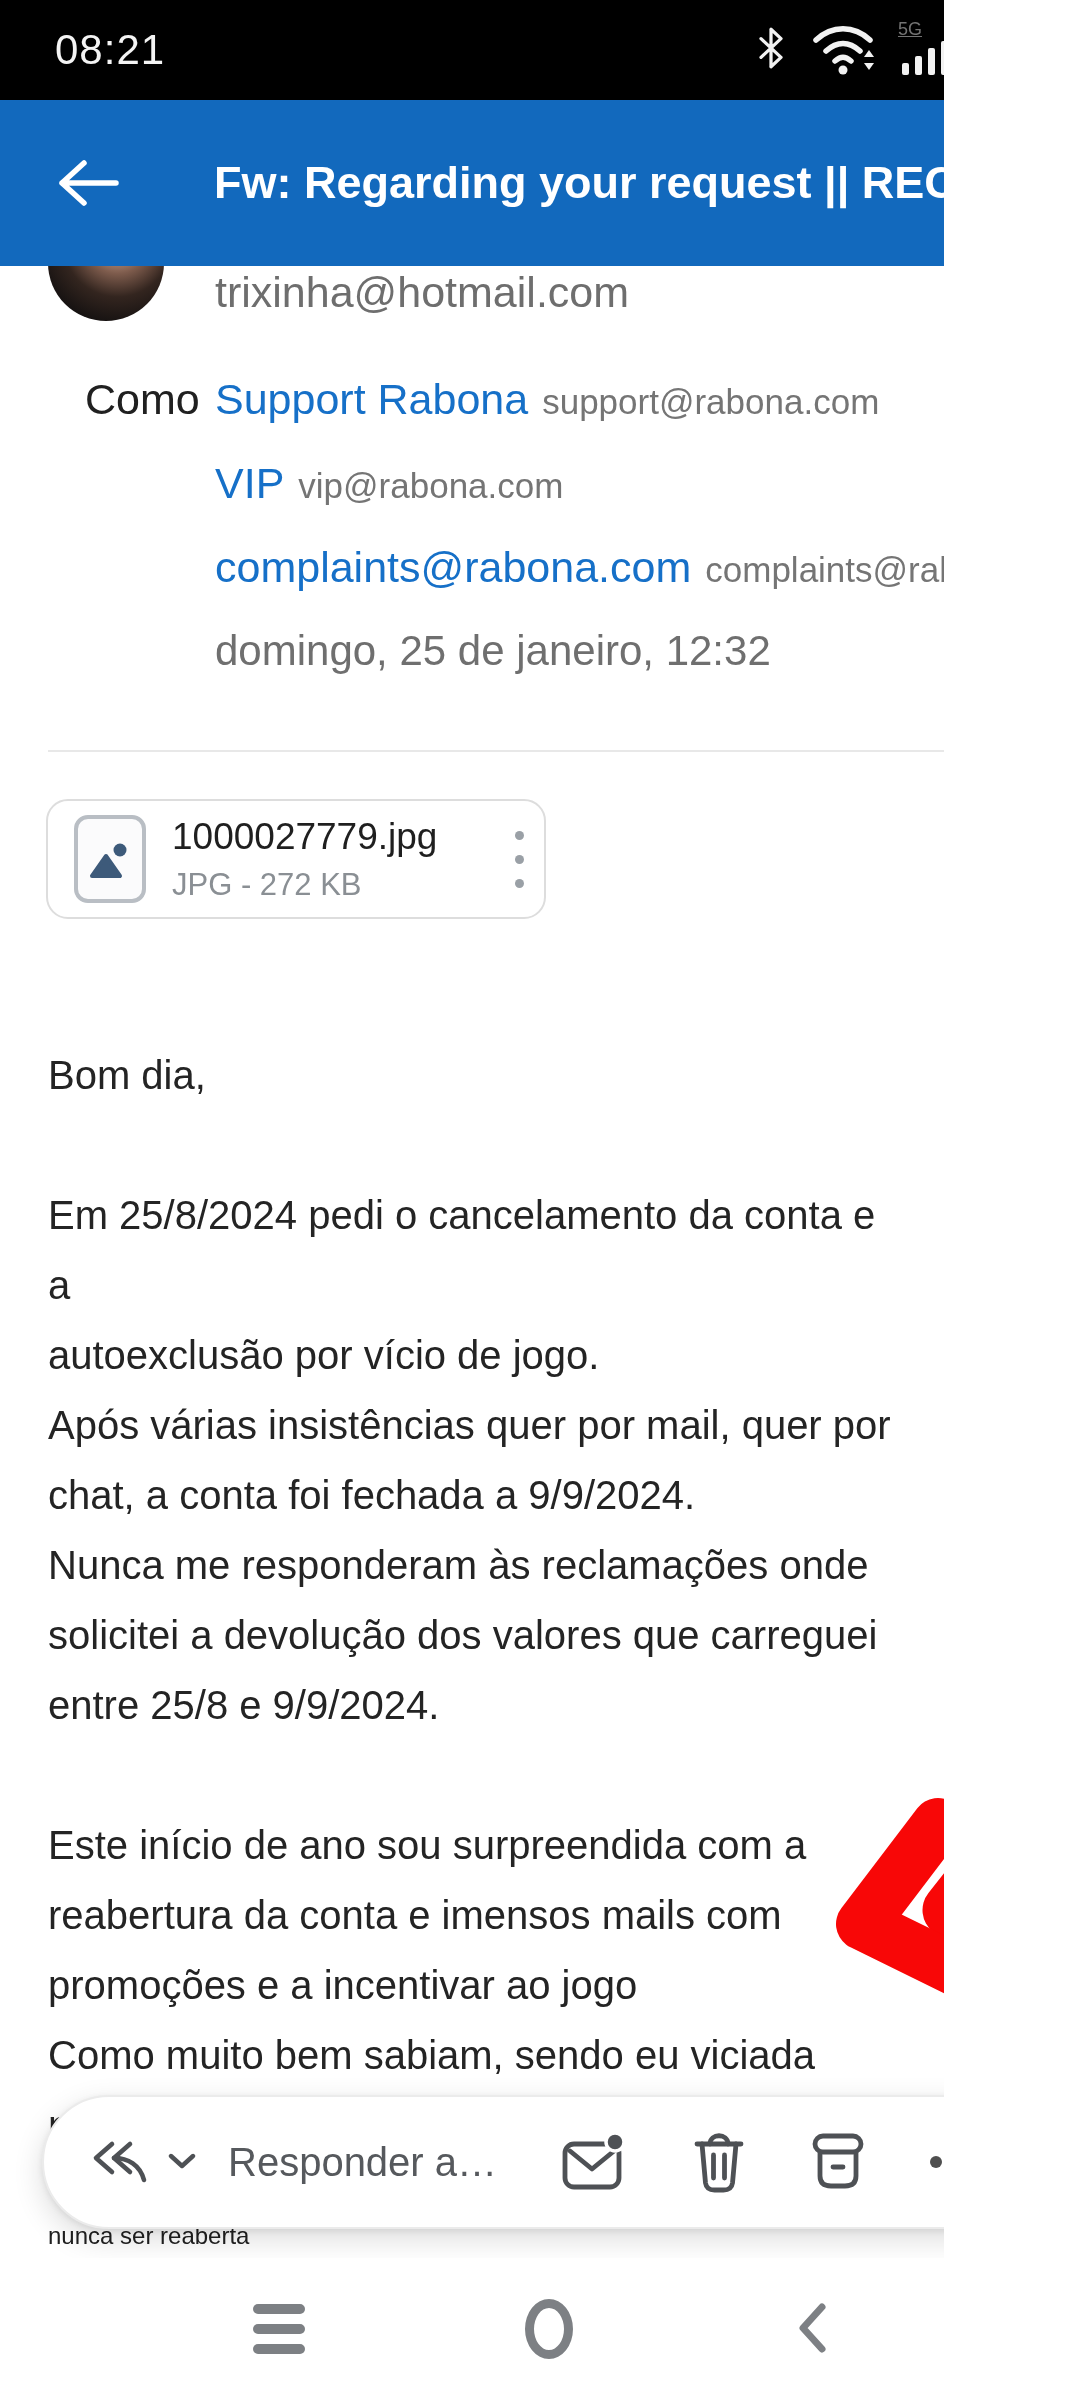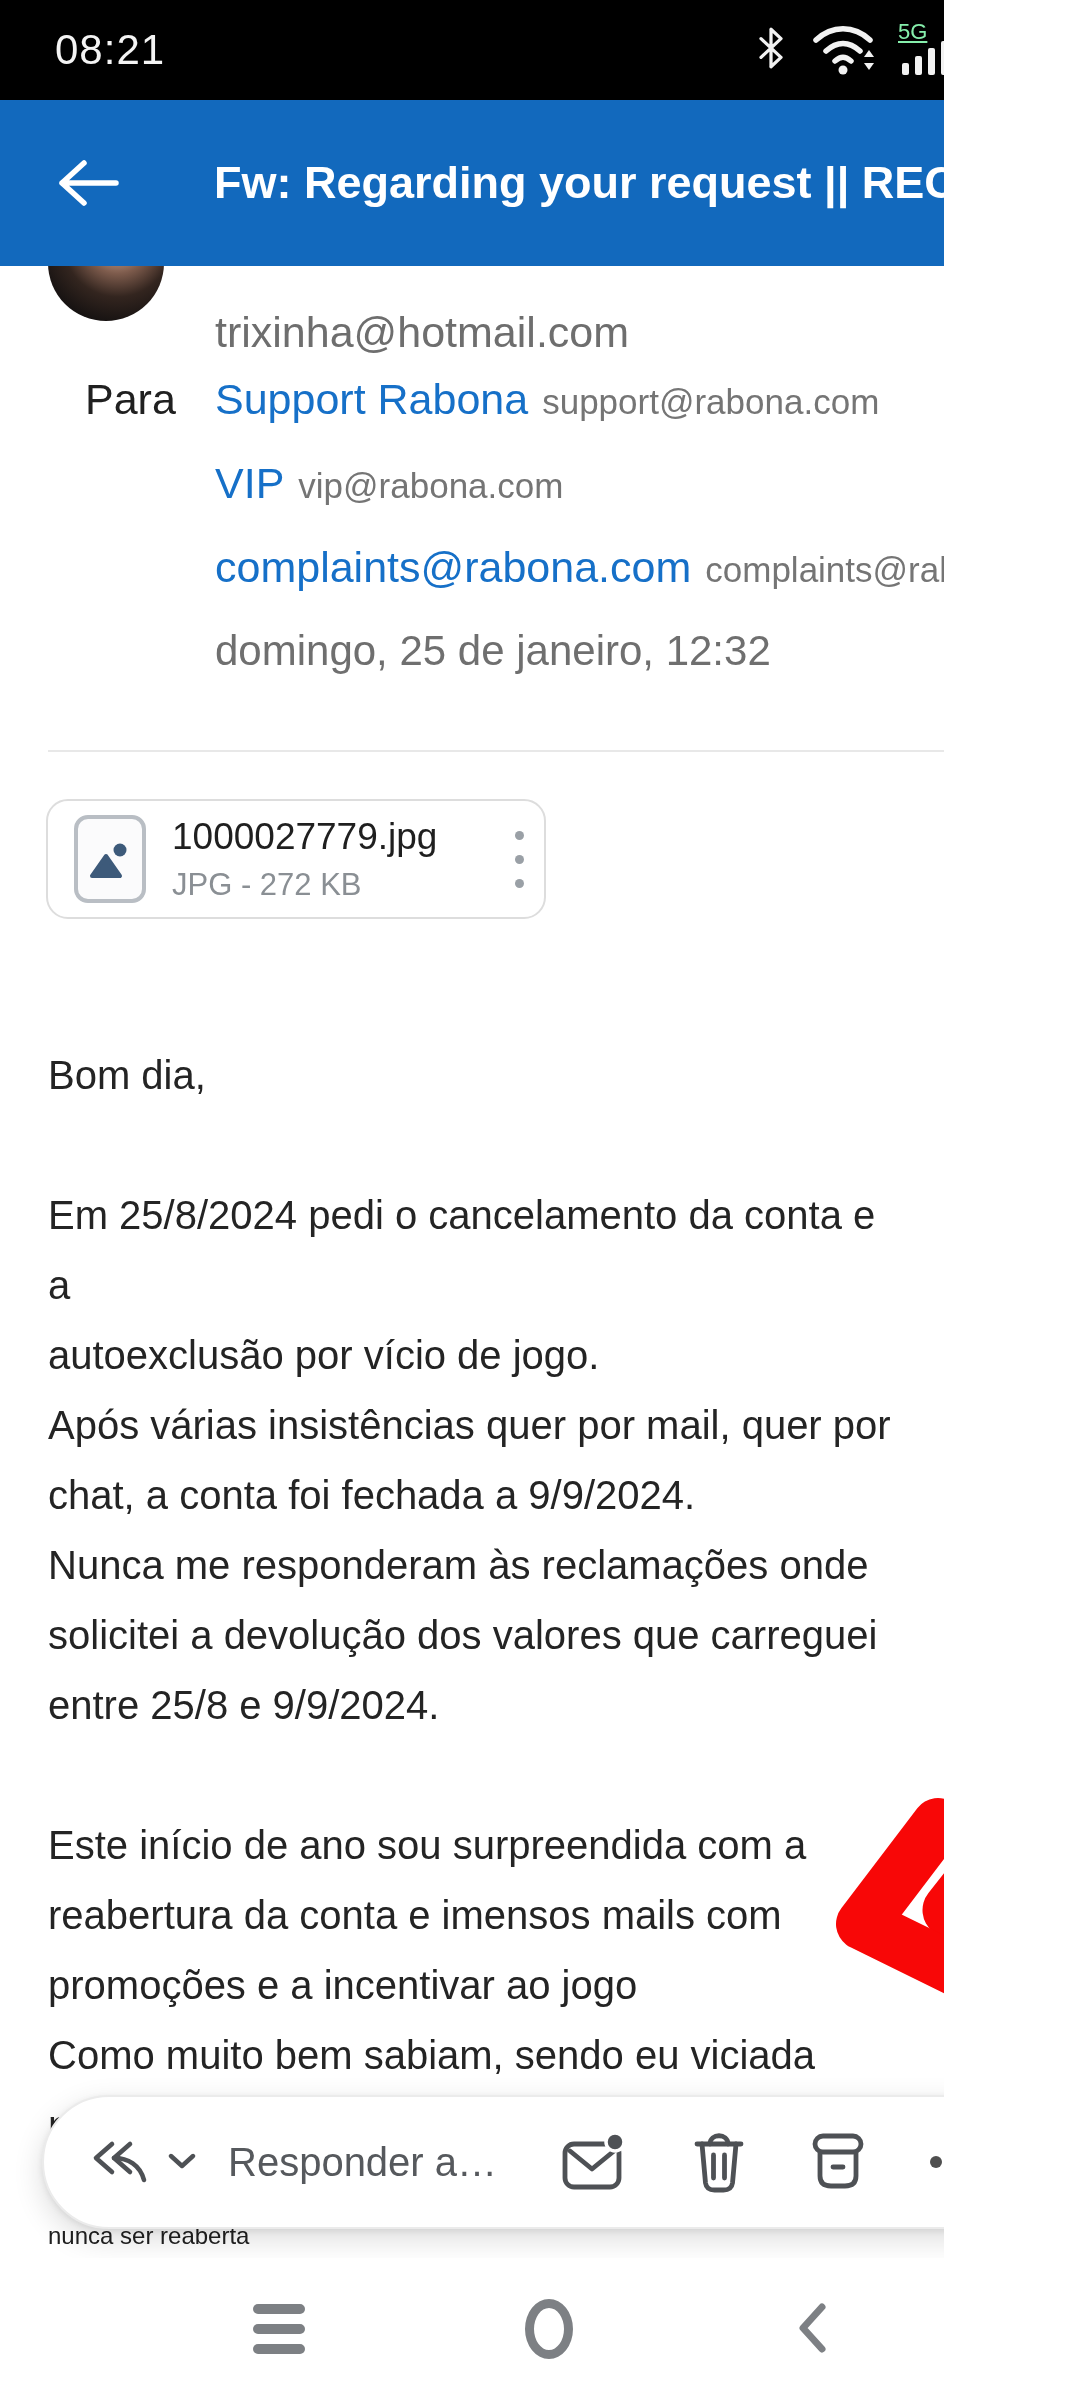--- a/index.html
+++ b/index.html
@@ -8,39 +8,39 @@
     font-family:"Liberation Sans",sans-serif;
   }
   
   .status-bar{
     position:absolute;left:0;top:0;width:1080px;height:100px;background:#000;
     display:flex;align-items:center;z-index:40;color:#f4f4f4;
   }
   .status-time{font-size:42px;margin-left:55px;letter-spacing:1px;}
   .status-icons{margin-left:auto;margin-right:24px;display:flex;align-items:center;gap:26px;}
   .sig-wrap{position:relative;width:50px;height:58px;}
-  .sig-label{position:absolute;left:-4px;top:-2px;font-size:22px;color:#86efac;text-decoration:underline;}
+  .sig-label{position:absolute;left:-4px;top:-2px;font-size:18px;color:#737373;text-decoration:underline;}
   .sig-bars{position:absolute;left:0;bottom:4px;}
   .battery{position:relative;width:72px;height:40px;border:3px solid #efefef;border-radius:10px;display:flex;align-items:center;}
   .battery:after{content:"";position:absolute;right:-10px;top:12px;width:6px;height:16px;background:#efefef;border-radius:0 3px 3px 0;}
   .battery-fill{position:absolute;left:3px;top:3px;bottom:3px;width:42%;background:#8f8f8f;border-radius:6px 0 0 6px;}
   .battery-num{position:relative;width:100%;text-align:center;font-size:27px;color:#fff;z-index:1;}
   
   .app-header{
     position:absolute;left:0;top:100px;width:1080px;height:166px;background:var(--header-blue,#1269bd);
     display:flex;align-items:center;z-index:30;
   }
   .back-btn{margin-left:52px;width:70px;height:56px;flex:none;background:none;border:none;padding:0;cursor:pointer;}
   .app-title{margin-left:92px;color:#fff;font-size:45px;font-weight:bold;white-space:nowrap;}
   
   .avatar{
     position:absolute;left:48px;top:205px;width:116px;height:116px;border-radius:50%;z-index:10;
     background:radial-gradient(circle at 60% 32%,#c9a18c 0%,#b08a77 16%,#7d5b4c 30%,#33251f 52%,#131010 80%);
   }
-  .sender-email{position:absolute;left:215px;top:268px;font-size:43px;color:#6e6e6e;z-index:5;margin-top:40px;}
+  .sender-email{position:absolute;left:215px;top:268px;font-size:43px;color:#6e6e6e;z-index:5;}
   .kebab{display:flex;flex-direction:column;gap:23px;background:none;border:none;padding:0;cursor:pointer;}
   .kebab i{width:11px;height:11px;border-radius:50%;background:#8c8c8c;display:block;}
   .kebab-top{position:absolute;left:985px;top:287px;z-index:5;}
   .para-block{position:absolute;left:85px;top:362px;display:flex;z-index:5;}
   .para-label{font-size:43px;color:#202020;width:130px;flex:none;line-height:74px;}
   .rcpt-col{display:flex;flex-direction:column;}
   .rcpt-row{line-height:74px;white-space:nowrap;}
   .rcpt-name{font-size:43px;color:var(--link-blue,#1670c8);}
   .rcpt-email{font-size:35px;color:#757575;margin-left:14px;margin-top:15px;}
   .date-row{font-size:42px;color:#6f6f6f;line-height:74px;}
@@ -141,21 +141,21 @@
 
   <div class="avatar"></div>
   <div class="sender-email">trixinha@hotmail.com</div>
   <button class="kebab kebab-top">
       <i></i>
       <i></i>
       <i></i>
     </button>
 
   <div class="para-block">
-    <span class="para-label">Para</span>
+    <span class="para-label">Como</span>
     <span class="rcpt-col">
       <span class="rcpt-row">
         <span class="rcpt-name">Support Rabona</span><span class="rcpt-email">support@rabona.com</span>
       </span>
       <span class="rcpt-row">
         <span class="rcpt-name">VIP</span><span class="rcpt-email">vip@rabona.com</span>
       </span>
       <span class="rcpt-row">
         <span class="rcpt-name">complaints@rabona.com</span><span class="rcpt-email">complaints@rabona.com</span>
       </span>

